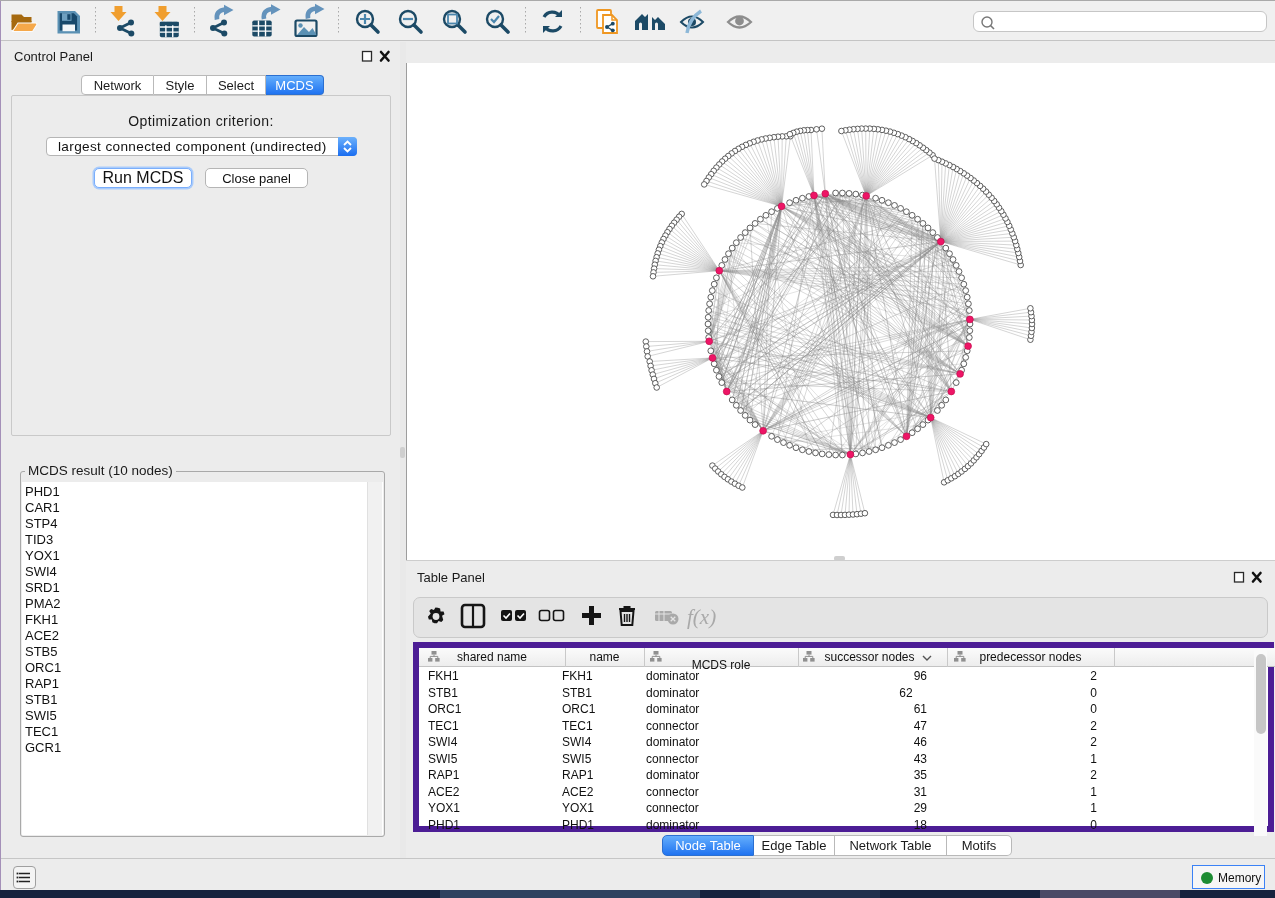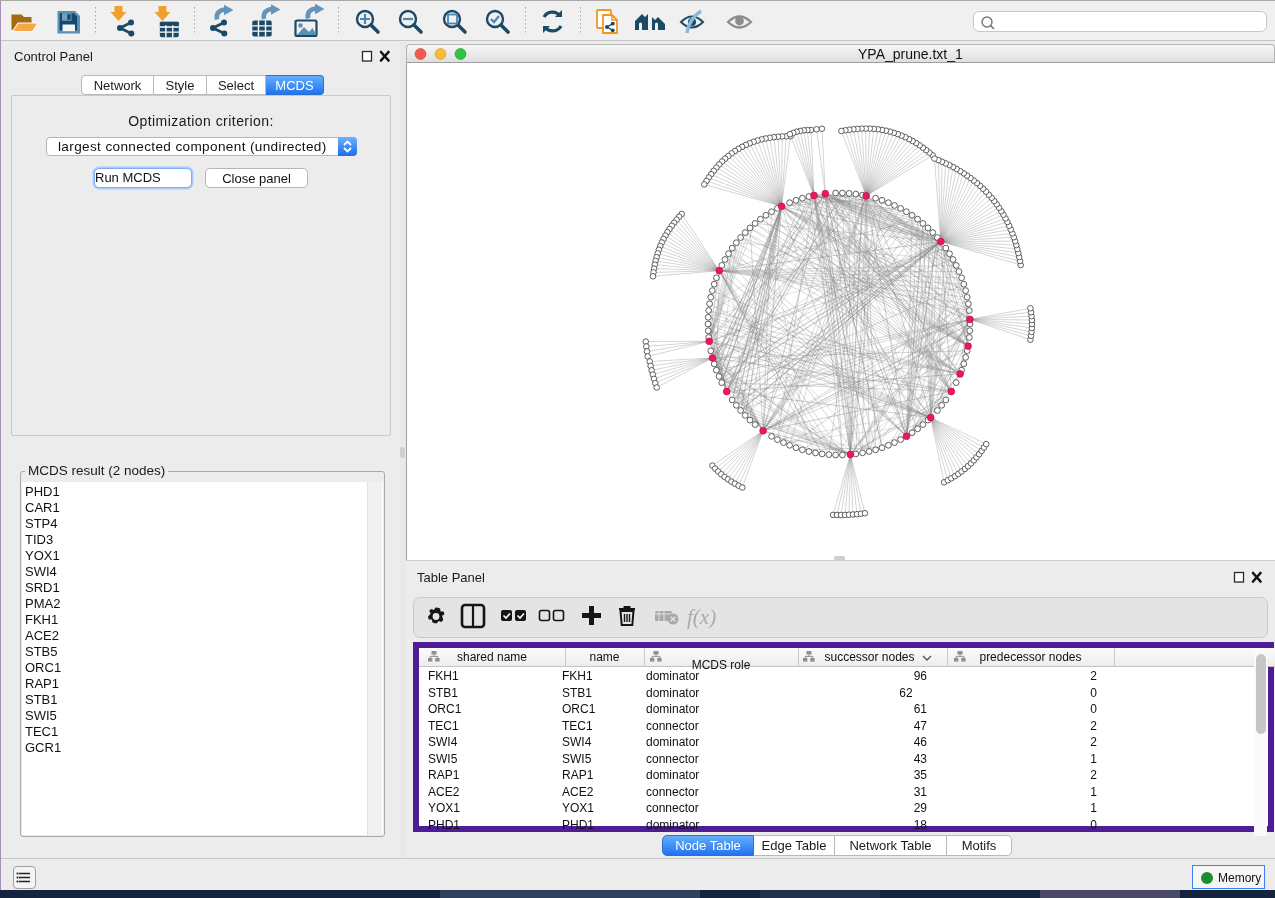--- a/index.html
+++ b/index.html
@@ -179,43 +179,35 @@
   <div class="abs" style="left:45px;top:95px;width:311px;height:19px;background:#fff;border:1px solid #b5b5b5;border-radius:4px">
     <div class="abs" style="left:11px;top:0.5px;font-size:13.6px;letter-spacing:0.35px;color:#111">largest connected component (undirected)</div>
     <div class="abs" style="right:-1px;top:-1px;width:19px;height:19px;background:linear-gradient(#6cb1fc,#1a6df0);border-radius:0 4px 4px 0">
       <svg width="19" height="19">
           <path d="M6 8 L9.5 4.5 L13 8" fill="none" stroke="#fff" stroke-width="1.8"></path>
           <path d="M6 11 L9.5 14.5 L13 11" fill="none" stroke="#fff" stroke-width="1.8"></path>
         </svg>
     </div>
   </div>
 
-  <div class="abs" style="left:93px;top:126px;width:98px;height:20px;background:#fff;border:1.5px solid #7aaefb;border-radius:5px;box-shadow:0 0 0 1.5px #a9cbfb;font-size:13px;line-height:18px;color:#111">Run MCDS</div>
+  <div class="abs" style="left:93px;top:126px;width:98px;height:20px;background:#fff;border:1.5px solid #7aaefb;border-radius:5px;box-shadow:0 0 0 1.5px #a9cbfb;text-align:center;font-size:16px;line-height:18px;color:#111">Run MCDS</div>
   <div class="abs" style="left:204px;top:126px;width:103px;height:20px;background:#fff;border:1px solid #b5b5b5;border-radius:5px;text-align:center;font-size:13px;line-height:19px;color:#111">Close panel</div>
 
   <div class="abs" style="left:19px;top:429px;width:365px;height:366px;border:1px solid #a9a9a9;border-radius:3px"></div>
-  <div class="abs" style="left:24px;top:421px;background:#ececec;font-size:13.5px;color:#1a1a1a;padding:0 3px">MCDS result (2 nodes)</div>
+  <div class="abs" style="left:24px;top:421px;background:#ececec;font-size:13.5px;color:#1a1a1a;padding:0 3px">MCDS result (10 nodes)</div>
   <div class="abs" style="left:21px;top:440px;width:361px;height:353px;background:#fff">
     <div class="abs" style="right:1px;top:0;width:15px;height:353px;background:#f1f1f1;border-left:1px solid #e0e0e0"></div>
     <div class="abs" style="left:3px;top:2px;font-size:13px;line-height:16px;color:#111">PHD1<br>CAR1<br>STP4<br>TID3<br>YOX1<br>SWI4<br>SRD1<br>PMA2<br>FKH1<br>ACE2<br>STB5<br>ORC1<br>RAP1<br>STB1<br>SWI5<br>TEC1<br>GCR1</div>
   </div>
 </div>
 
 <div class="abs" style="left:400px;top:42px;width:6px;height:816px;background:#e9e9e9"></div>
 <div class="abs" style="left:400px;top:447px;width:5px;height:11px;background:#cfcfcf;border-radius:2px"></div>
 
 <div class="abs" style="left:406px;top:44px;width:869px;height:516px">
-  <div class="abs" style="left:0;top:0;width:869px;height:19px;background:linear-gradient(#f7f7f7,#dedede);border:1px solid #b3b3b3;border-bottom:1px solid #9d9d9d;border-radius:4px 4px 0 0">
-    <svg width="80" height="19" style="position:absolute;left:0px;top:0">
-      <circle cx="13.5" cy="9" r="5.4" fill="#f25950" stroke="#d8453c" stroke-width="0.8"></circle>
-      <circle cx="33.5" cy="9" r="5.4" fill="#f6bd37" stroke="#dfa125" stroke-width="0.8"></circle>
-      <circle cx="53.5" cy="9" r="5.4" fill="#33c241" stroke="#24a532" stroke-width="0.8"></circle>
-    </svg>
-    <div class="abs" style="left:451px;top:1px;font-size:14px;color:#111">YPA_prune.txt_1</div>
-  </div>
   <div class="abs" style="left:0;top:19px;width:869px;height:497px;background:#fff;border-left:1px solid #9d9d9d;position:relative;overflow:hidden">
 <svg width="869" height="497" viewBox="0 0 869 497" style="position:absolute;left:0;top:0">
 <g stroke="#8a8a8a" fill="none">
 <path d="M374.6 143.3L307.2 300.8" stroke-opacity="0.45" stroke-width="0.7"></path>
 <path d="M374.6 143.3L309.4 307.2" stroke-opacity="0.45" stroke-width="0.7"></path>
 <path d="M374.6 143.3L312.0 313.5" stroke-opacity="0.45" stroke-width="0.7"></path>
 <path d="M374.6 143.3L314.8 319.6" stroke-opacity="0.45" stroke-width="0.7"></path>
 <path d="M374.6 143.3L325.2 336.9" stroke-opacity="0.45" stroke-width="0.7"></path>
 <path d="M374.6 143.3L329.3 342.3" stroke-opacity="0.45" stroke-width="0.7"></path>
 <path d="M374.6 143.3L333.6 347.5" stroke-opacity="0.45" stroke-width="0.7"></path>

